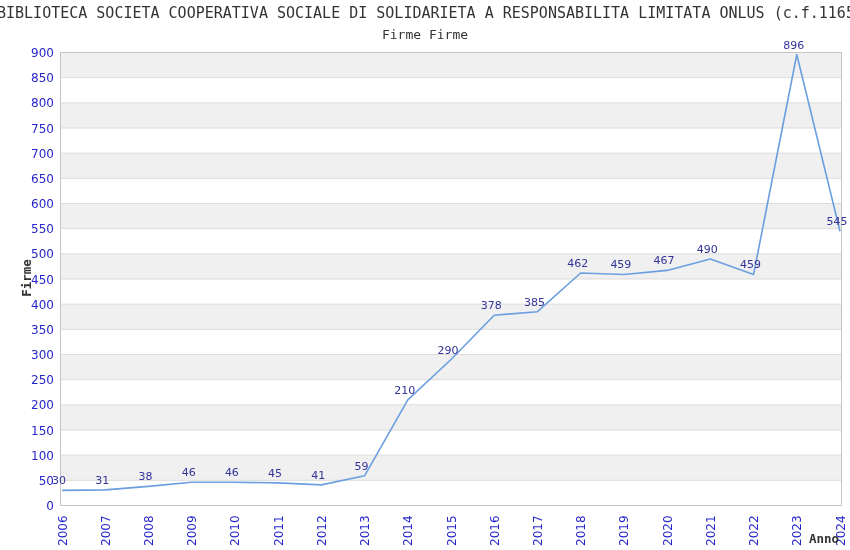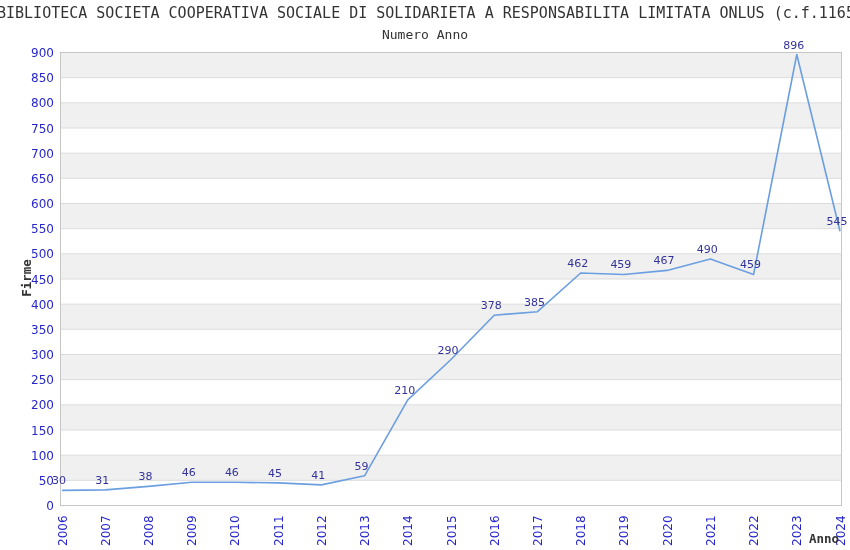--- a/index.html
+++ b/index.html
@@ -51,21 +51,21 @@
     white-space:nowrap;
   }
   svg{position:absolute;left:0;top:0;}
   text{font-family:"DejaVu Sans", sans-serif;}
 </style>
 </head>
 <body>
 
 <div class="page">
   <div class="title">BIBLIOTECA SOCIETA COOPERATIVA SOCIALE DI SOLIDARIETA A RESPONSABILITA LIMITATA ONLUS (c.f.1165</div>
-  <div class="subtitle">Numero Anno</div>
+  <div class="subtitle">Firme Firme</div>
   <svg id="chart" width="850" height="550" viewBox="0 0 850 550">
       <rect x="60.5" y="52.5" width="781" height="25.166666666666668" fill="#f0f0f0"></rect>
       <rect x="60.5" y="77.66666666666667" width="781" height="25.166666666666668" fill="#ffffff"></rect>
       <rect x="60.5" y="102.83333333333334" width="781" height="25.166666666666668" fill="#f0f0f0"></rect>
       <rect x="60.5" y="128" width="781" height="25.166666666666668" fill="#ffffff"></rect>
       <rect x="60.5" y="153.16666666666669" width="781" height="25.166666666666668" fill="#f0f0f0"></rect>
       <rect x="60.5" y="178.33333333333334" width="781" height="25.166666666666668" fill="#ffffff"></rect>
       <rect x="60.5" y="203.5" width="781" height="25.166666666666668" fill="#f0f0f0"></rect>
       <rect x="60.5" y="228.66666666666669" width="781" height="25.166666666666668" fill="#ffffff"></rect>
       <rect x="60.5" y="253.83333333333334" width="781" height="25.166666666666668" fill="#f0f0f0"></rect>

